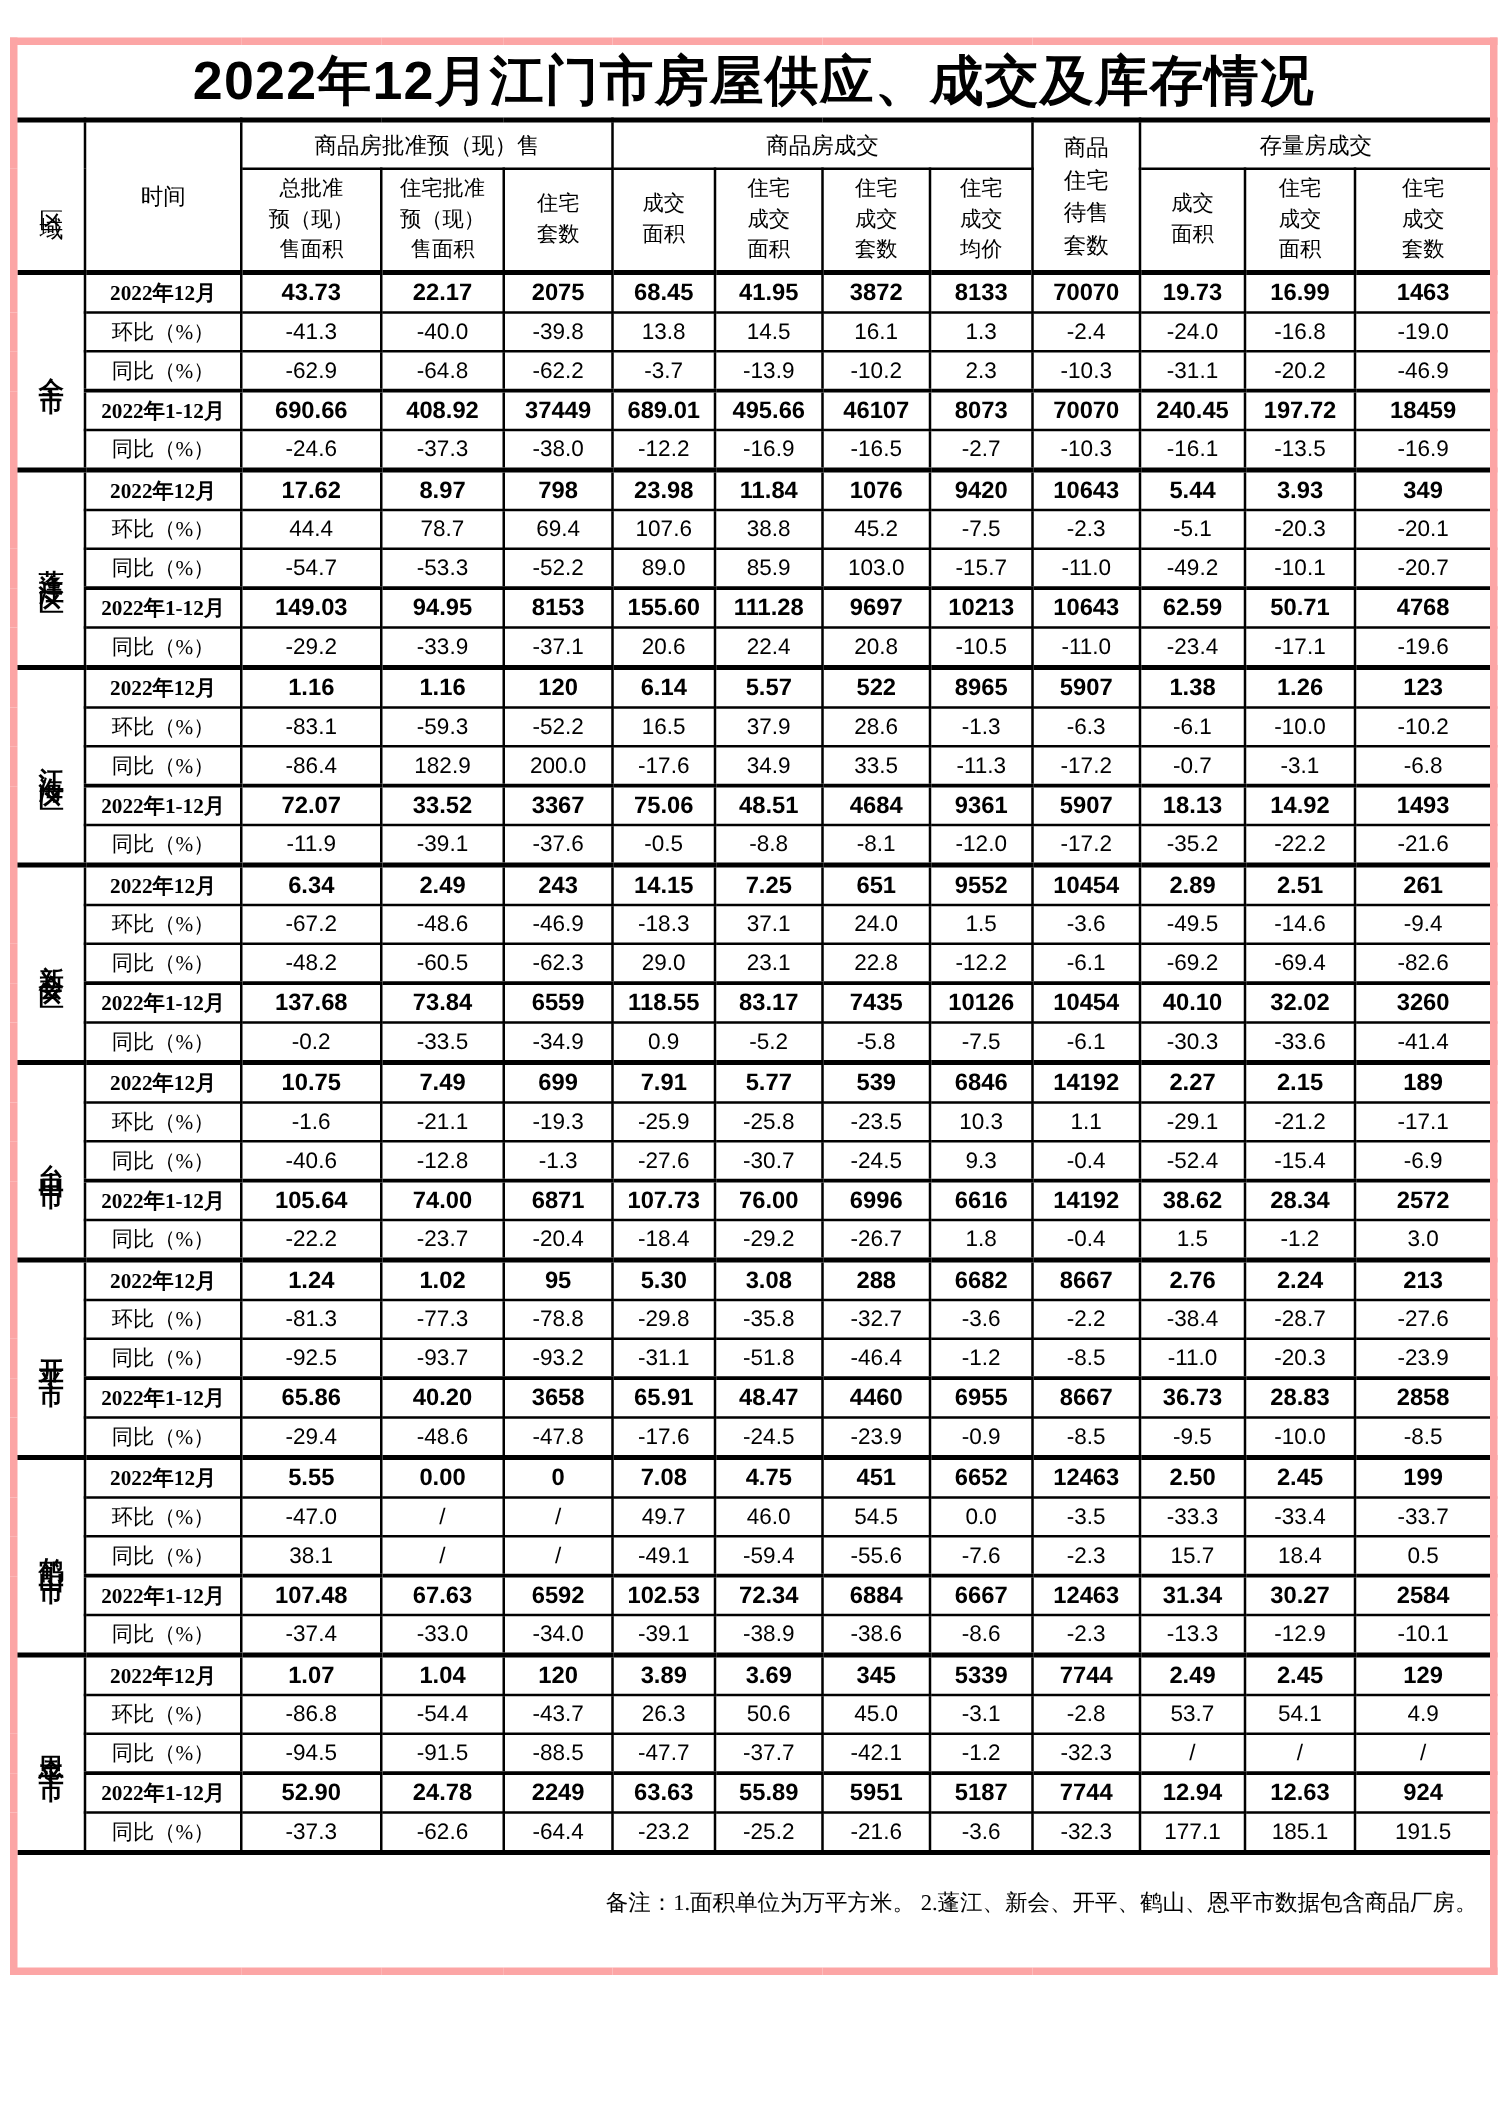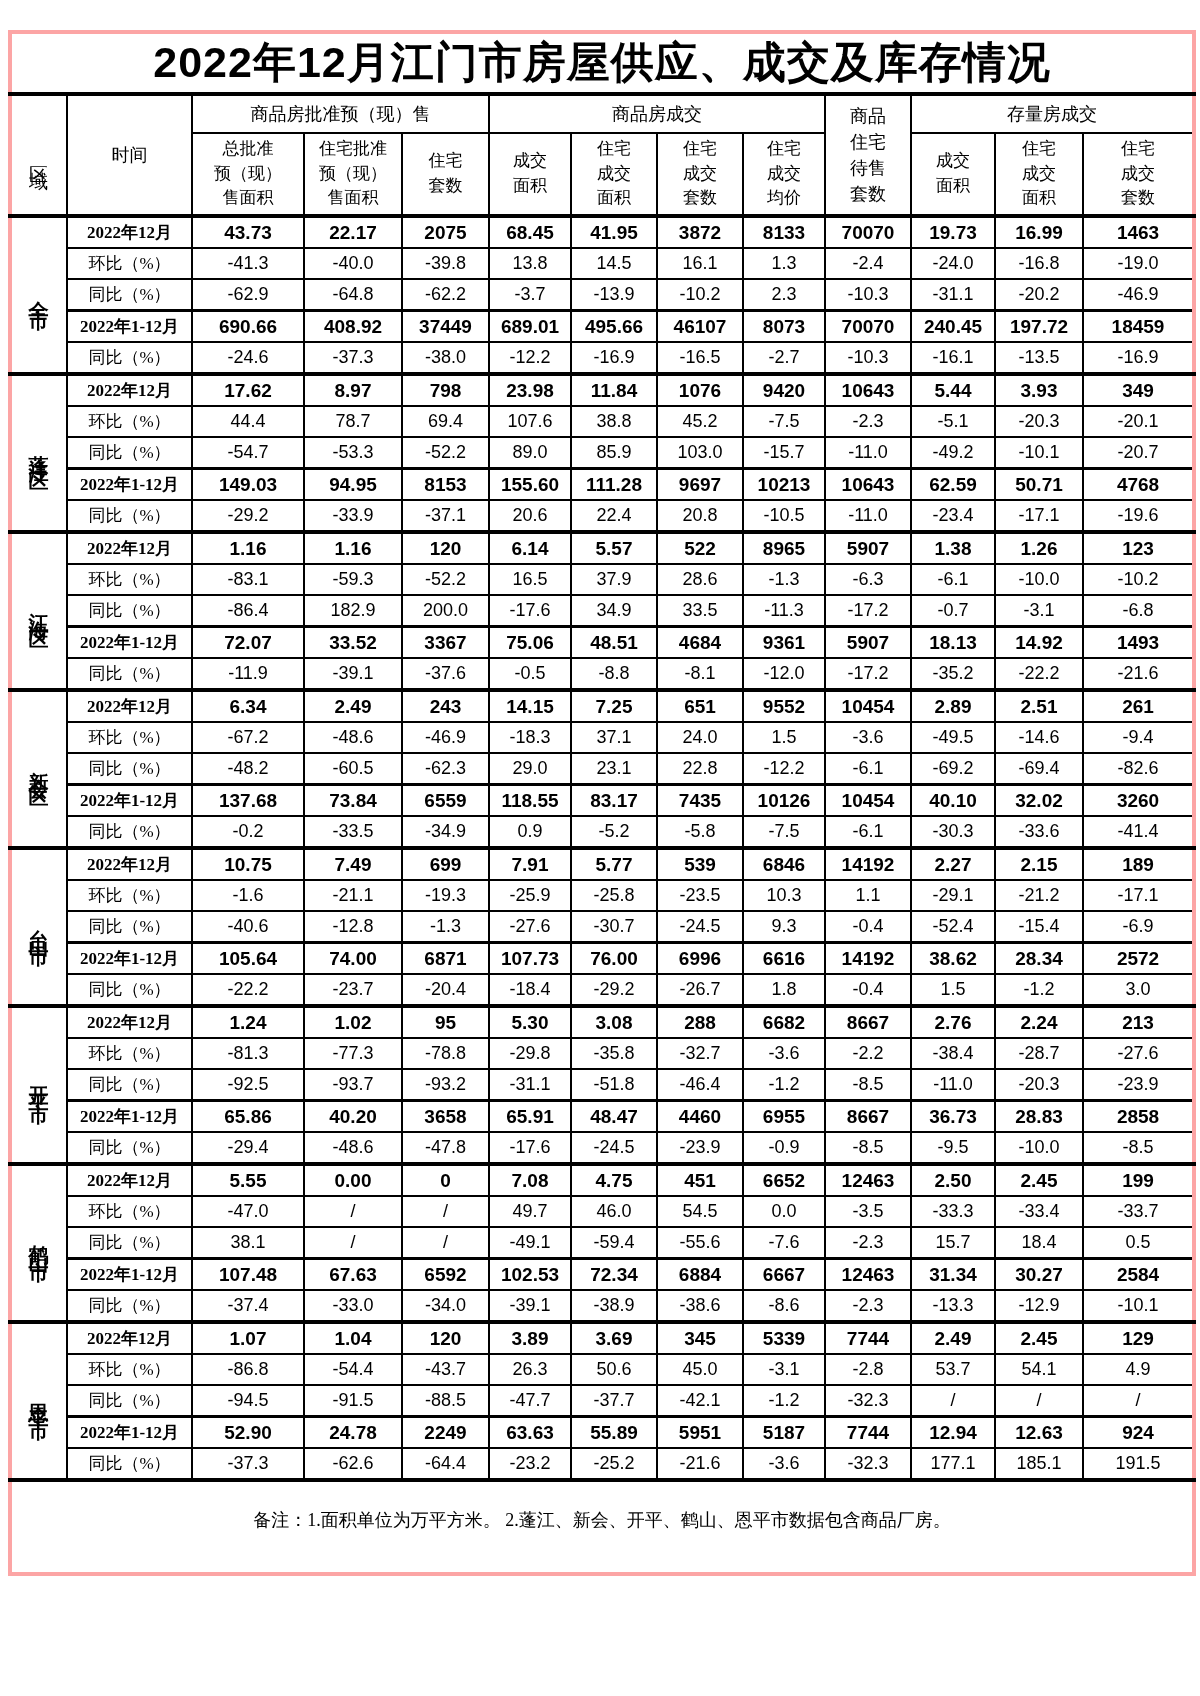--- a/index.html
+++ b/index.html
@@ -6,21 +6,21 @@
   body {
     width:1200px; height:1696px;
     font-family:"Liberation Serif","DejaVu Serif",serif;
     color:#000;
   }
   .sheet { padding:30px 8px 0 8px; }
   table.report {
     border-collapse:collapse;
     table-layout:fixed;
     width:1184px;
-    border:4px solid #fca5a5;
+    border:6px solid #fca5a5;
   }
   td,th {
     border:2px solid #000;
     text-align:center;
     vertical-align:middle;
     padding:0;
     overflow:hidden;
     font-weight:400;
   }
   
@@ -51,21 +51,21 @@
   tbody td.rowlabel { font-family:"Liberation Serif","DejaVu Serif",serif; font-size:17px; }
   tbody td.region-cell { font-family:"Liberation Serif","DejaVu Serif",serif; }
   tr.bold-row td { font-weight:700; font-size:19px; }
   tr.bold-row td.rowlabel { font-weight:700; font-size:17px; }
   tr.block-start td { border-top:4px solid #000; }
   tr.sum-row td { border-top:3px solid #000; }
   
   .note-cell {
     border-top:4px solid #000;
     height:64px;
-    text-align:center;
+    text-align:right;
     font-size:18px;
     padding:6px 10px 20px 10px;
     vertical-align:middle;
   }
 </style>
 </head>
 <body>
 
 <div class="sheet">
   <table class="report">

